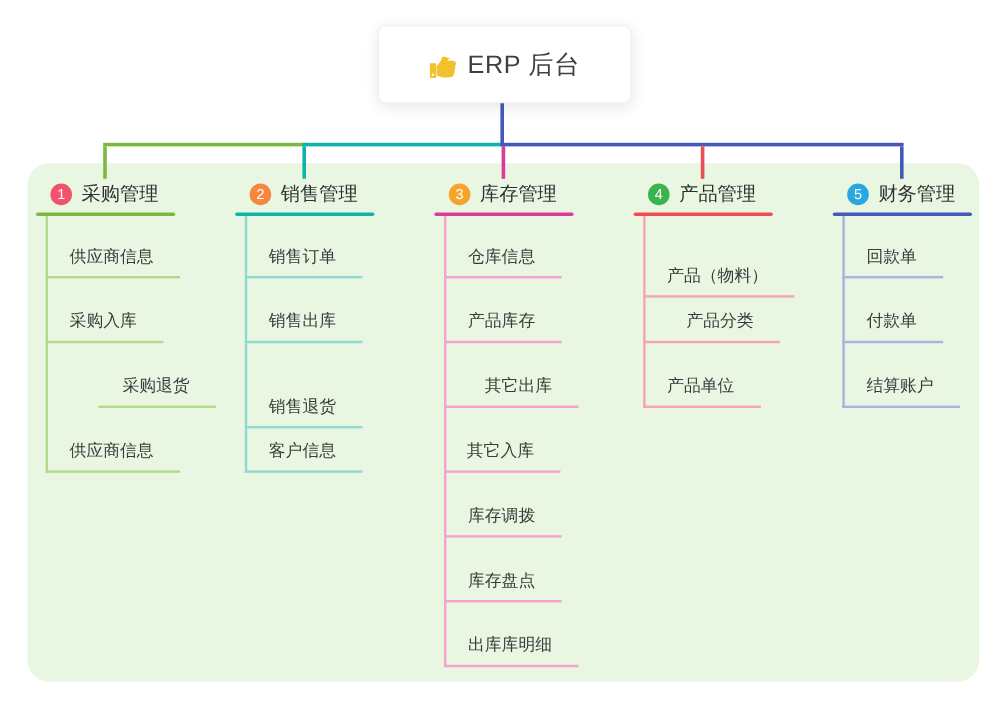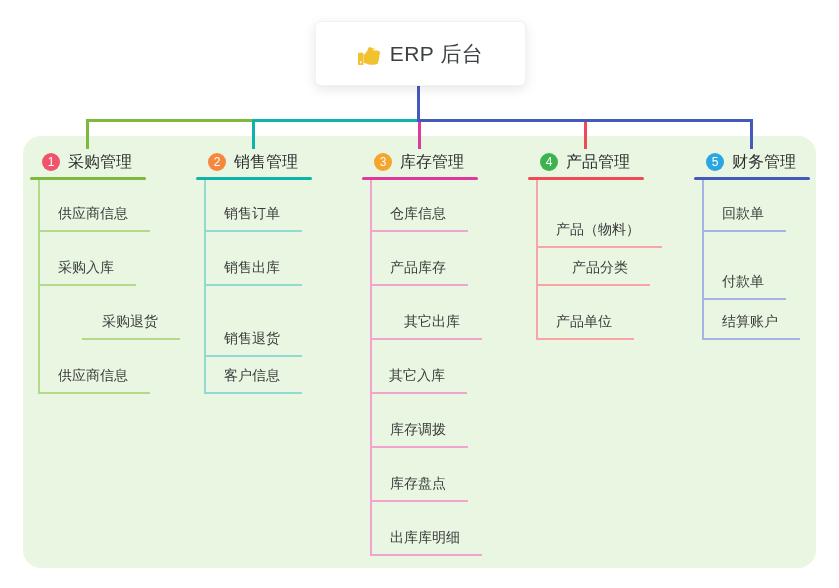--- a/index.html
+++ b/index.html
@@ -106,16 +106,16 @@
       <div class="item" style="left: 536px; top: 204px; border-bottom-color: rgb(248, 164, 169); margin-top: 16px;">产品（物料）</div>
       <div class="item" style="left: 536px; top: 258px; border-bottom-color: rgb(248, 164, 169); padding-left: 36px;">产品分类</div>
       <div class="item" style="left: 536px; top: 312px; border-bottom-color: rgb(248, 164, 169);">产品单位</div>
       <div class="branch-title-row" style="left: 706px; top: 150px;">
         <span class="badge" style="background: rgb(41, 167, 225);">5</span>
         <span class="branch-title">财务管理</span>
       </div>
       <div class="title-underline" style="left: 694px; top: 177px; width: 116px; background: rgb(68, 89, 186);"></div>
       <div class="vline" style="left: 702px; top: 180px; height: 160px; background: rgb(167, 179, 226);"></div>
       <div class="item" style="left: 702px; top: 204px; border-bottom-color: rgb(167, 179, 226);">回款单</div>
-      <div class="item" style="left: 702px; top: 272px; border-bottom-color: rgb(167, 179, 226);">付款单</div>
+      <div class="item" style="left: 702px; top: 258px; border-bottom-color: rgb(167, 179, 226);">付款单</div>
       <div class="item" style="left: 702px; top: 312px; border-bottom-color: rgb(167, 179, 226);">结算账户</div>
     </div>
 </div>
 
 </body></html>

